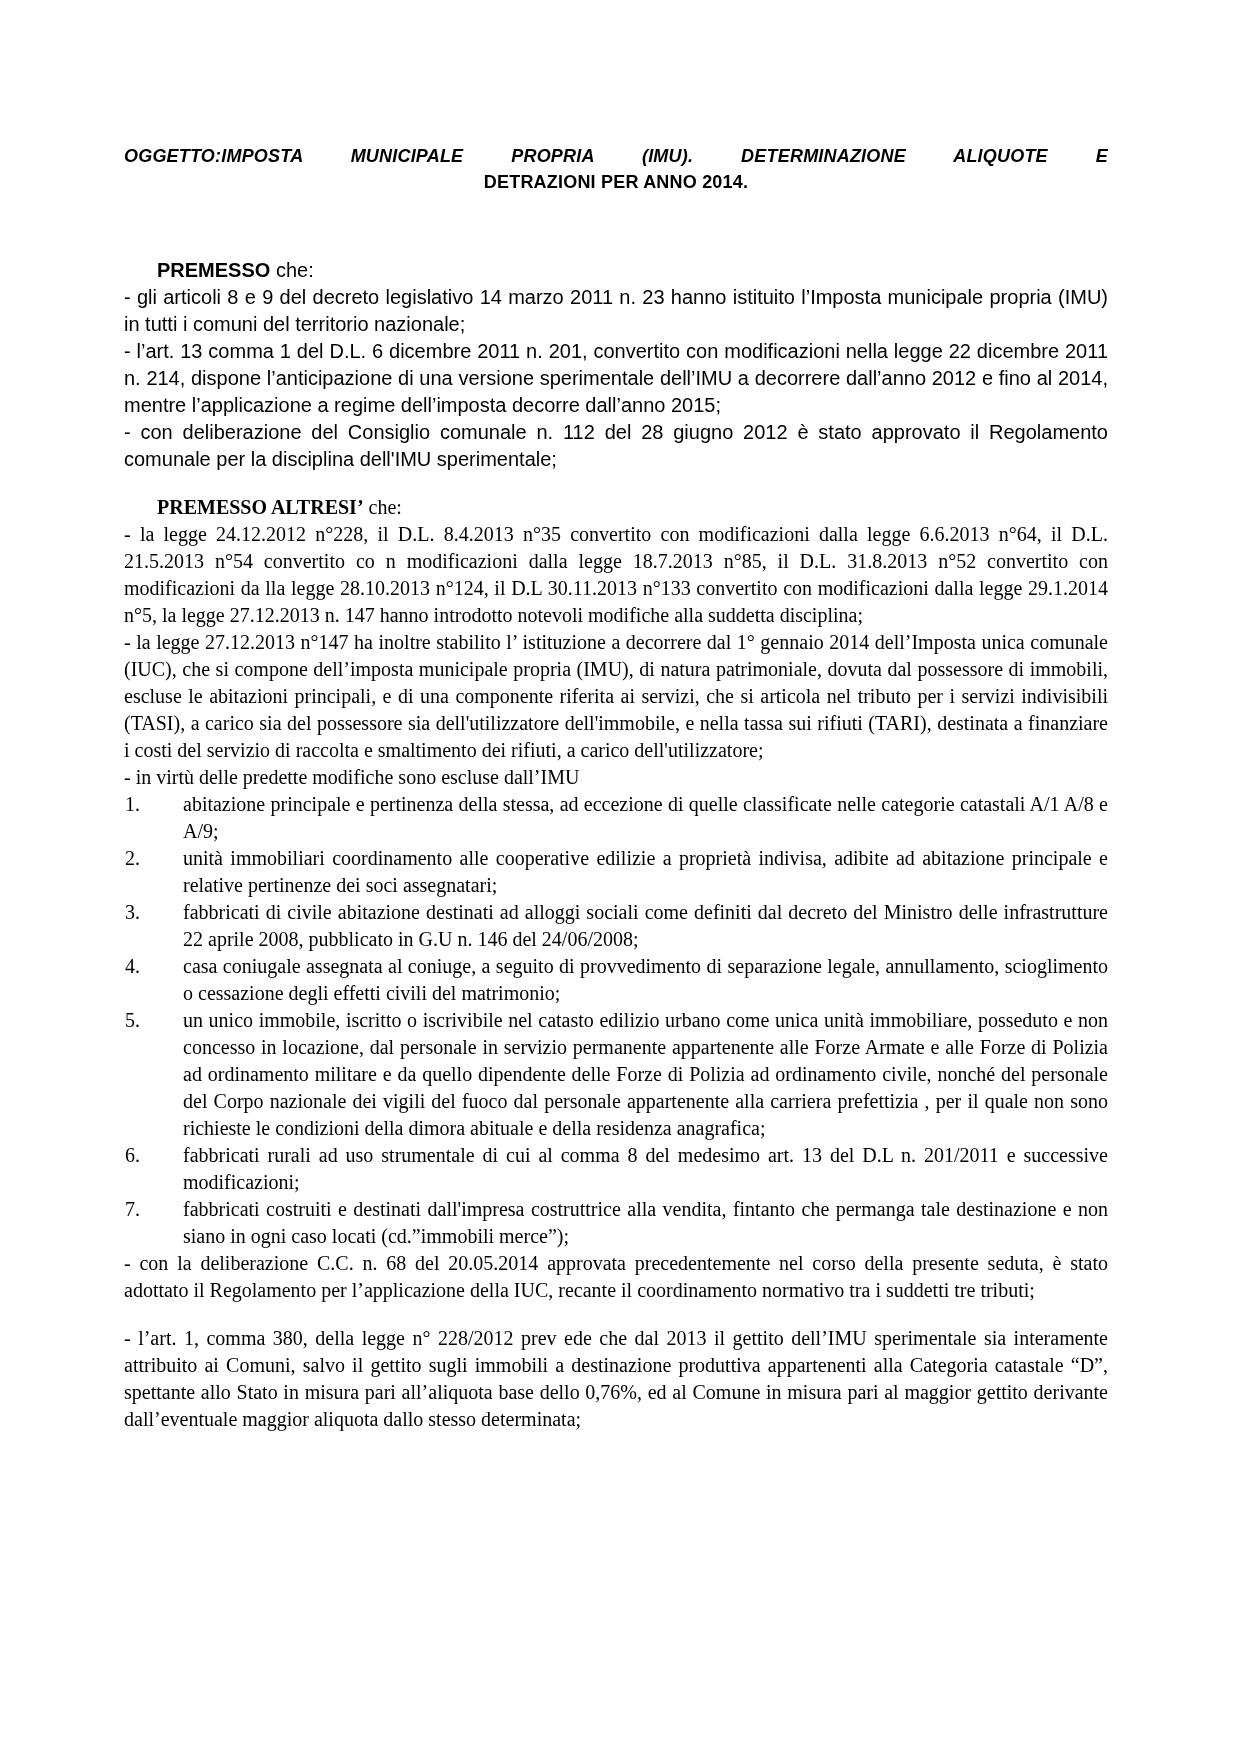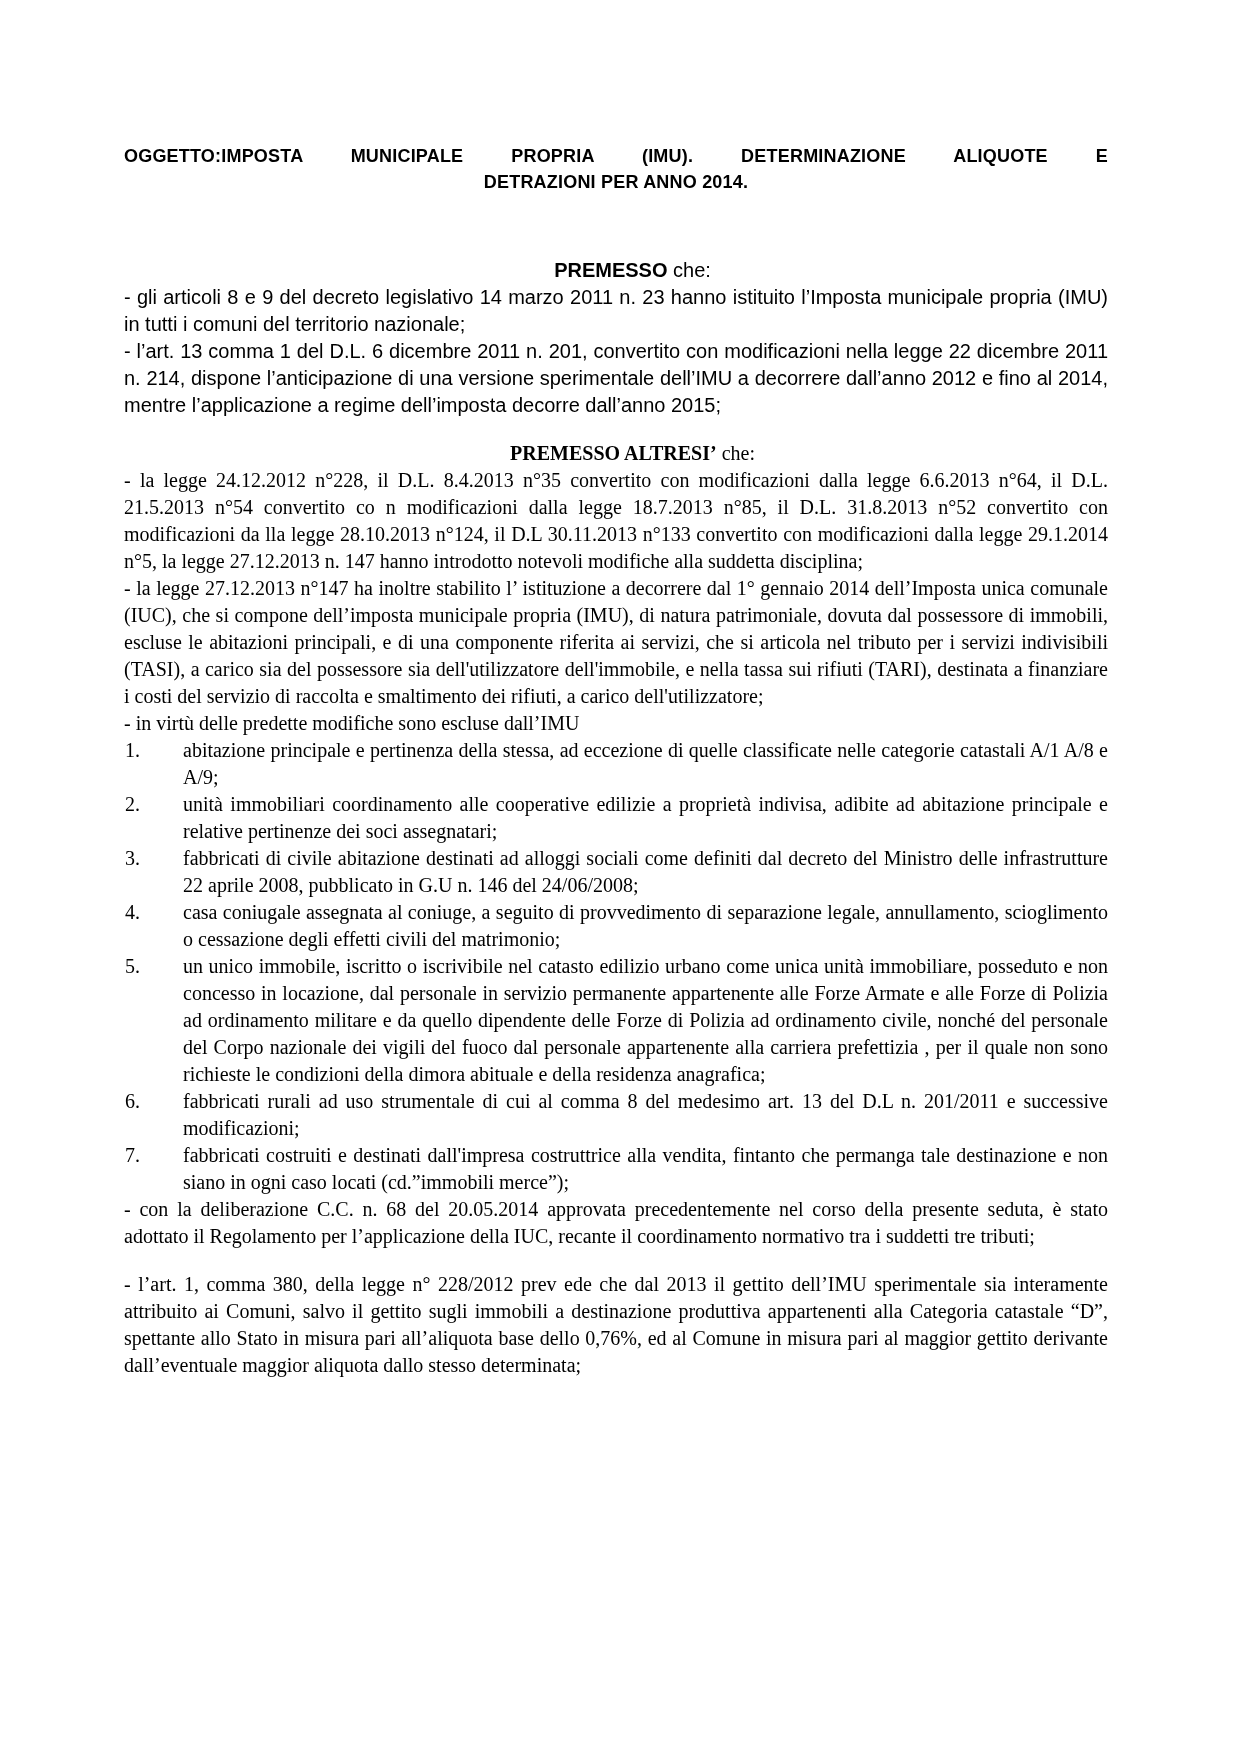--- a/index.html
+++ b/index.html
@@ -19,32 +19,33 @@
   .doc-title {
     font-weight:bold;
     font-size:18px;
     line-height:26px;
     letter-spacing:0.2px;
     margin-bottom:62px;
   }
   .title-line-1 {
     text-align:justify;
     text-align-last:justify;
+    font-style:italic;
   }
   .title-line-2 {
     text-align:center;
   }
   .para, .heading, .closing-para {
     font-size:20px;
     line-height:27px;
     text-align:justify;
   }
   .heading {
     padding-left:33px;
-    text-align:center;
+    text-align:left;
   }
   .b { font-weight:bold; }
   .sec { margin-top:0; }
   .sec + .sec { margin-top:21px;font-family:Liberation Serif, serif; }
   .numlist { list-style:none; }
   .list-item {
     position:relative;
     padding-left:59px;
     font-size:20px;
     line-height:27px;
@@ -63,20 +64,21 @@
 
   <div class="doc-title">
     <div class="title-line-1">OGGETTO:IMPOSTA MUNICIPALE PROPRIA (IMU). DETERMINAZIONE ALIQUOTE E</div>
     <div class="title-line-2">DETRAZIONI PER ANNO 2014.</div>
   </div>
 
   <div class="sec">
     <p class="heading"><span class="b">PREMESSO</span><span> che:</span></p>
     <p class="para">- gli articoli 8 e 9 del decreto legislativo 14 marzo 2011 n. 23 hanno istituito l’Imposta municipale propria (IMU) in tutti i comuni del territorio nazionale;</p>
     <p class="para">- l’art. 13 comma 1 del D.L. 6 dicembre 2011 n. 201, convertito con modificazioni nella legge 22 dicembre 2011 n. 214, dispone l’anticipazione di una versione sperimentale dell’IMU a decorrere dall’anno 2012 e fino al 2014, mentre l’applicazione a regime dell’imposta decorre dall’anno 2015;</p>
+    <p class="para">- con deliberazione del Consiglio comunale n. 112 del 28 giugno 2012 è stato approvato il Regolamento comunale per la disciplina dell'IMU sperimentale;</p>
   </div>
 
   <div class="sec">
     <p class="heading"><span class="b">PREMESSO ALTRESI’</span><span> che:</span></p>
     <p class="para">- la legge 24.12.2012 n°228, il D.L. 8.4.2013 n°35  convertito con modificazioni dalla legge 6.6.2013 n°64, il D.L. 21.5.2013 n°54 convertito co n modificazioni dalla legge 18.7.2013 n°85, il D.L. 31.8.2013 n°52 convertito con modificazioni da lla legge 28.10.2013 n°124, il D.L 30.11.2013 n°133 convertito con modificazioni dalla  legge 29.1.2014 n°5, la legge 27.12.2013 n. 147  hanno introdotto notevoli modifiche alla suddetta disciplina;</p>
     <p class="para">- la legge 27.12.2013 n°147 ha inoltre stabilito l’ istituzione a decorrere dal 1° gennaio 2014 dell’Imposta unica comunale (IUC), che si compone dell’imposta municipale propria (IMU), di natura patrimoniale, dovuta dal possessore di immobili, escluse le abitazioni principali, e di una componente riferita ai servizi, che si articola nel tributo per i servizi indivisibili (TASI), a carico sia del possessore sia dell'utilizzatore dell'immobile, e nella tassa sui rifiuti (TARI), destinata a finanziare i costi del servizio di raccolta e smaltimento dei rifiuti, a carico dell'utilizzatore;</p>
     <p class="para">- in virtù delle predette modifiche sono escluse dall’IMU</p>
 
     <div class="numlist">
       <div class="list-item"><span class="num">1.</span><span>abitazione principale e pertinenza della stessa, ad eccezione di quelle classificate nelle categorie catastali A/1 A/8 e A/9;</span></div>

